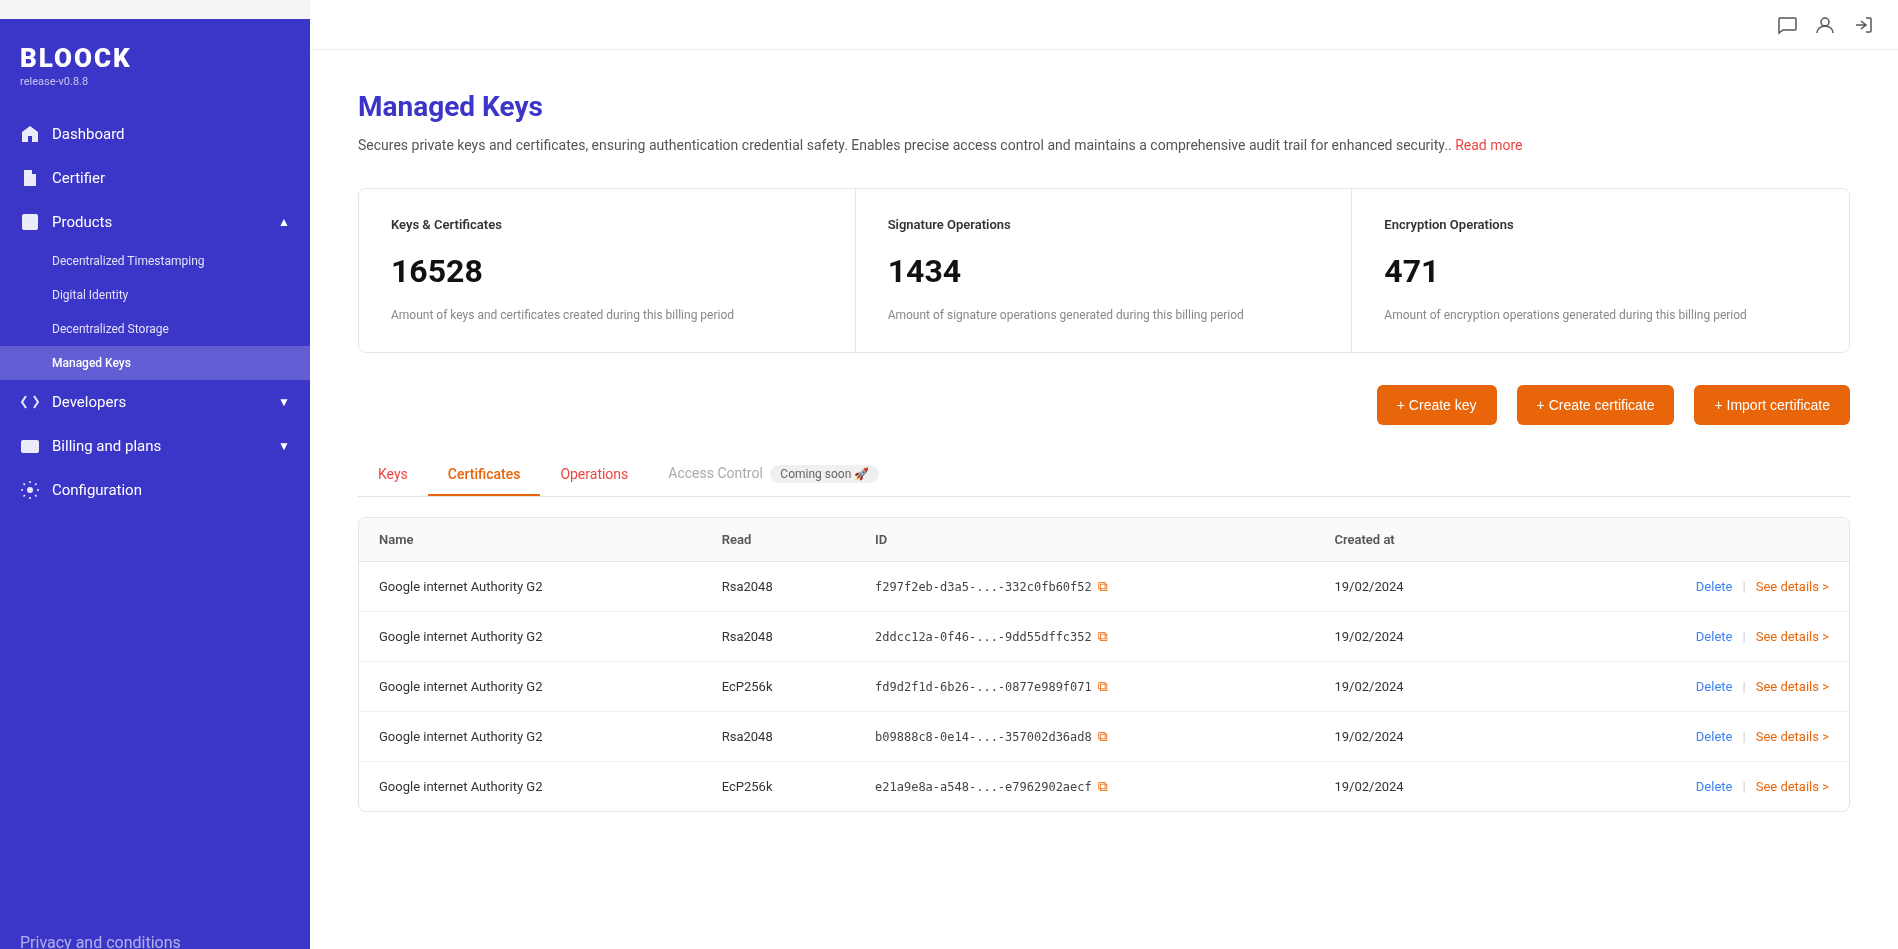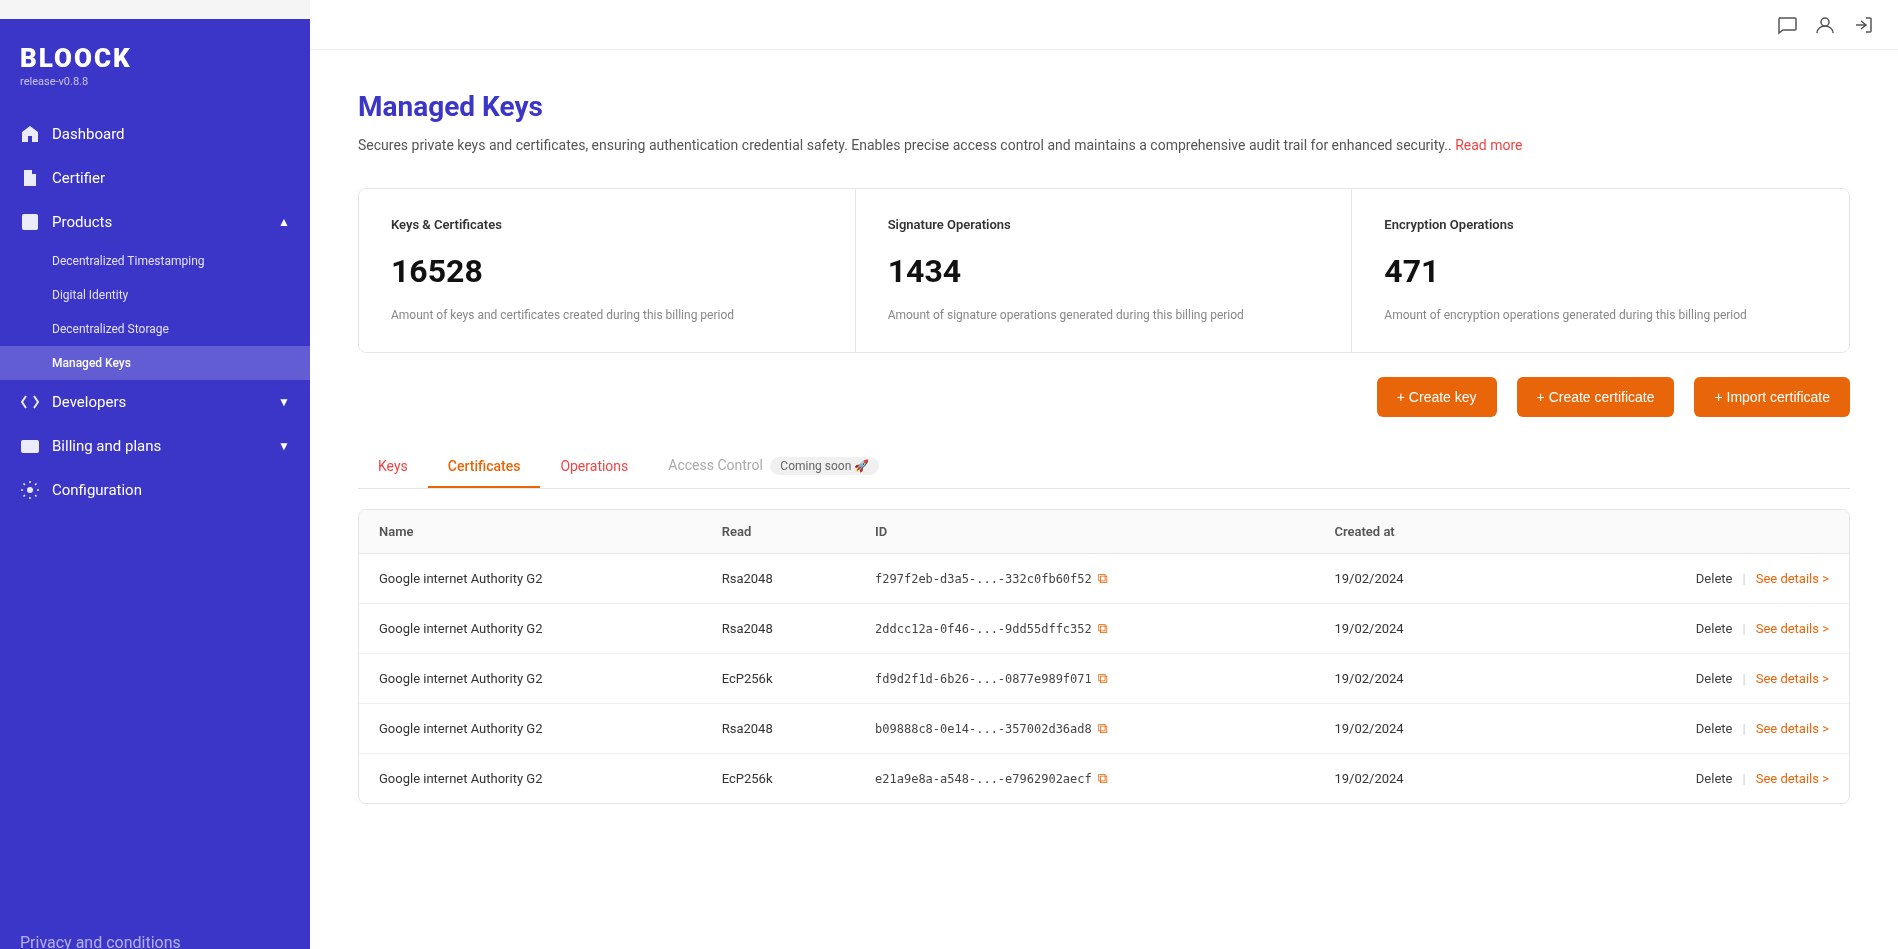--- a/index.html
+++ b/index.html
@@ -117,21 +117,21 @@
       text-decoration: none;
     }
 
     
     .stats-row {
       display: grid;
       grid-template-columns: 1fr 1fr 1fr;
       gap: 0;
       border: 1px solid #e5e5e5;
       border-radius: 8px;
-      margin-bottom: 24px;
+      margin-bottom: 32px;
       overflow: hidden;
     }
     .stat-card {
       padding: 28px 32px;
       border-right: 1px solid #e5e5e5;
       background: white;
     }
     .stat-card:last-child { border-right: none; }
     .stat-label {
       font-size: 13px;
@@ -248,21 +248,21 @@
       color: #e8650a;
       font-size: 14px;
     }
     .td-actions {
       display: flex;
       align-items: center;
       gap: 10px;
       justify-content: flex-end;
     }
     .action-delete {
-      color: #404040;
+      color: #3b82f6;
       cursor: pointer;
       font-size: 13px;
       padding-left: 35px;
     }
     .action-sep {
       color: #ccc;
     }
     .action-see {
       color: #e8650a;
       cursor: pointer;

